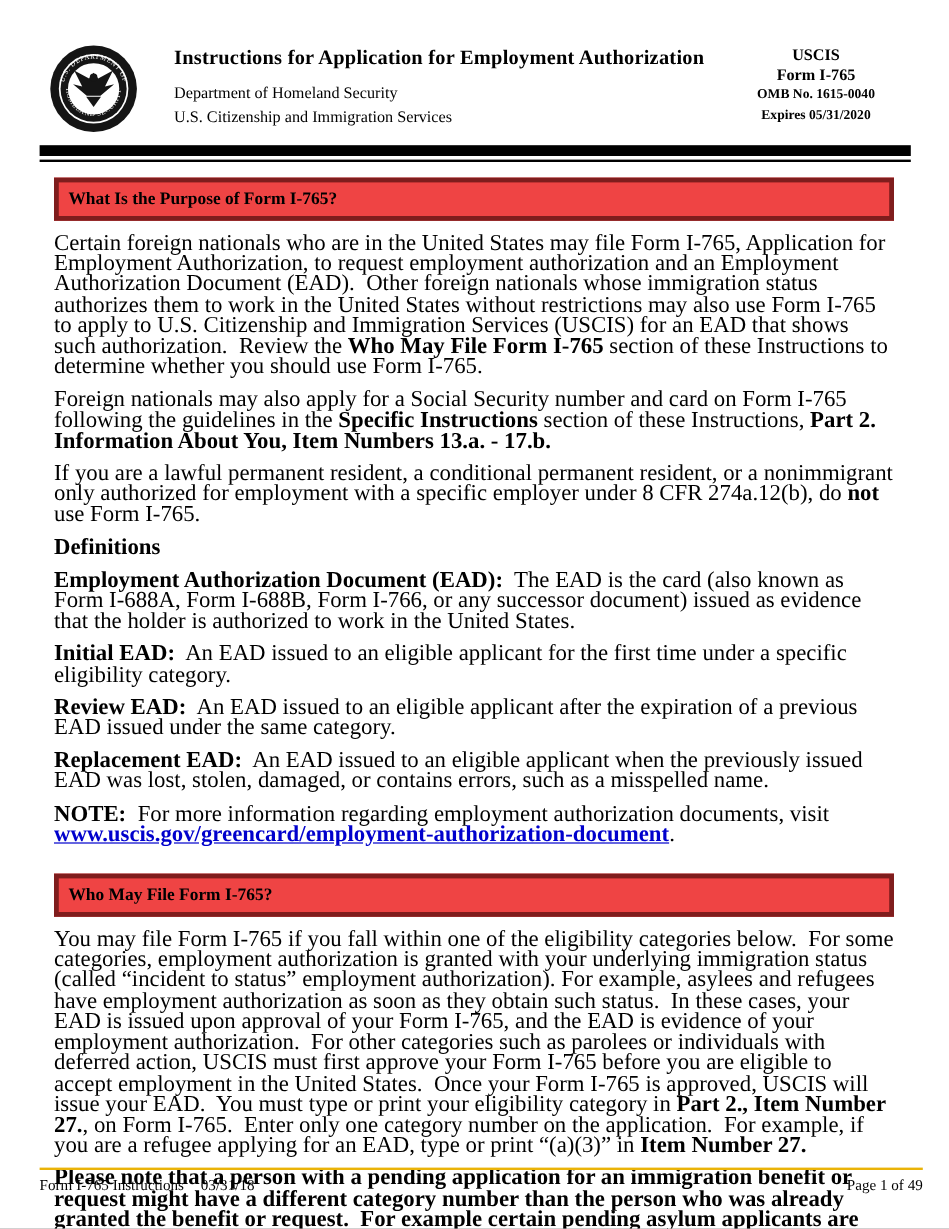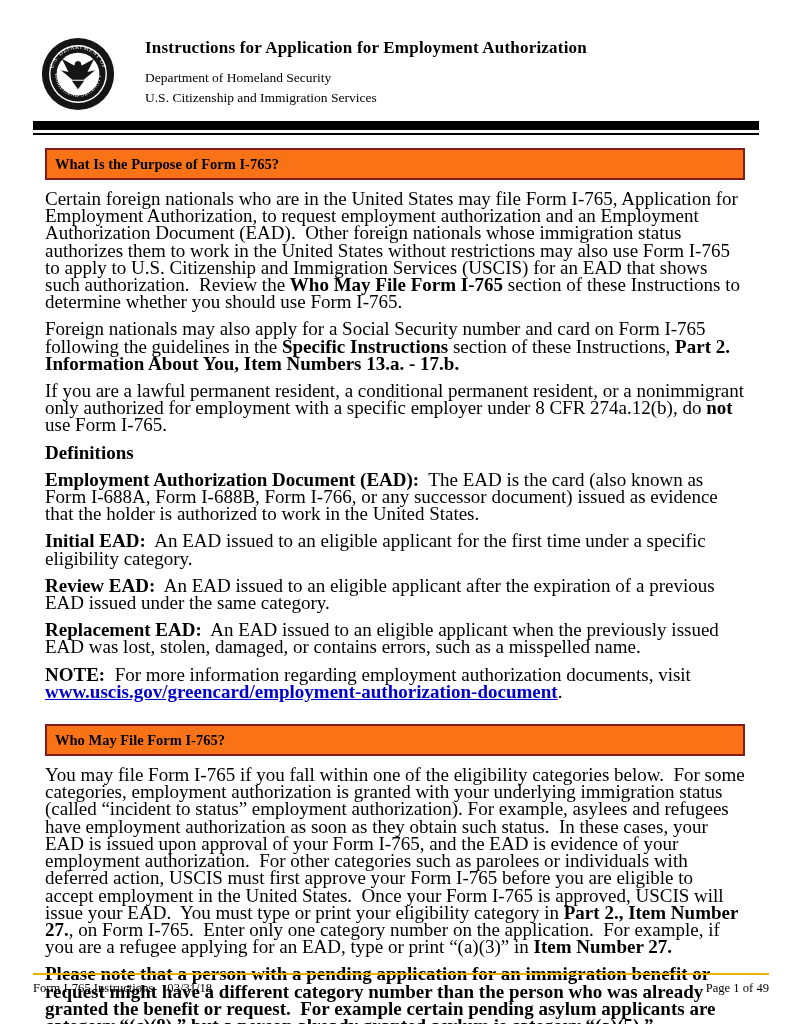--- a/index.html
+++ b/index.html
@@ -30,22 +30,22 @@
   
   .rule {
     margin:9px 32px 0 33px;
     height:3px;
     border-top:9px solid #000;
     border-bottom:2px solid #000;
   }
   
   .content { margin:0 46px 0 45px; }
   .section-heading {
-    background:#f97316;
-    border:2px solid #7f1d1d;
+    background:#ef4444;
+    border:4px solid #7f1d1d;
     font-size:14.5px; line-height:18px; font-weight:bold;
     padding:5px 8px;
     margin:24px 0 0 0;
   }
   .section-heading:first-child { margin-top:13px; }
   .para {
     font-size:19px;
     line-height:17.2px;
     margin:10px 0;
     white-space:pre-wrap;
@@ -95,20 +95,26 @@
           <circle cx="40" cy="30" r="3.4"></circle>
           <path d="M33.5 47 L46.5 47 L40 56 Z"></path>
         </g>
       </svg>
     </div>
     <div class="hdr-center">
       <div class="doc-title">Instructions for Application for Employment Authorization</div>
       <div class="doc-dept">Department of Homeland Security</div>
       <div class="doc-agency">U.S. Citizenship and Immigration Services</div>
     </div>
+    <div class="hdr-right">
+      <div class="hr-big">USCIS</div>
+      <div class="hr-big">Form I-765</div>
+      <div class="hr-small">OMB No. 1615-0040</div>
+      <div class="hr-small">Expires 05/31/2020</div>
+    </div>
   </header>
 
   <div class="rule"></div>
 
   <main id="sections" class="content">
       <div class="section-heading">What Is the Purpose of Form I-765?</div>
       <p class="para"><span>Certain foreign nationals who are in the United States may file Form I-765, Application for Employment Authorization, to request employment authorization and an Employment Authorization Document (EAD).  Other foreign nationals whose immigration status authorizes them to work in the United States without restrictions may also use Form I-765 to apply to U.S. Citizenship and Immigration Services (USCIS) for an EAD that shows such authorization.  Review the </span><span class="b">Who May File Form I-765</span><span> section of these Instructions to determine whether you should use Form I-765.</span></p>
       <p class="para"><span>Foreign nationals may also apply for a Social Security number and card on Form I-765 following the guidelines in the </span><span class="b">Specific Instructions</span><span> section of these Instructions, </span><span class="b">Part 2. Information About You, Item Numbers 13.a. - 17.b.</span></p>
       <p class="para"><span>If you are a lawful permanent resident, a conditional permanent resident, or a nonimmigrant only authorized for employment with a specific employer under 8 CFR 274a.12(b), do </span><span class="b">not</span><span> use Form I-765.</span></p>
       <p class="para"><span class="b">Definitions</span></p>

